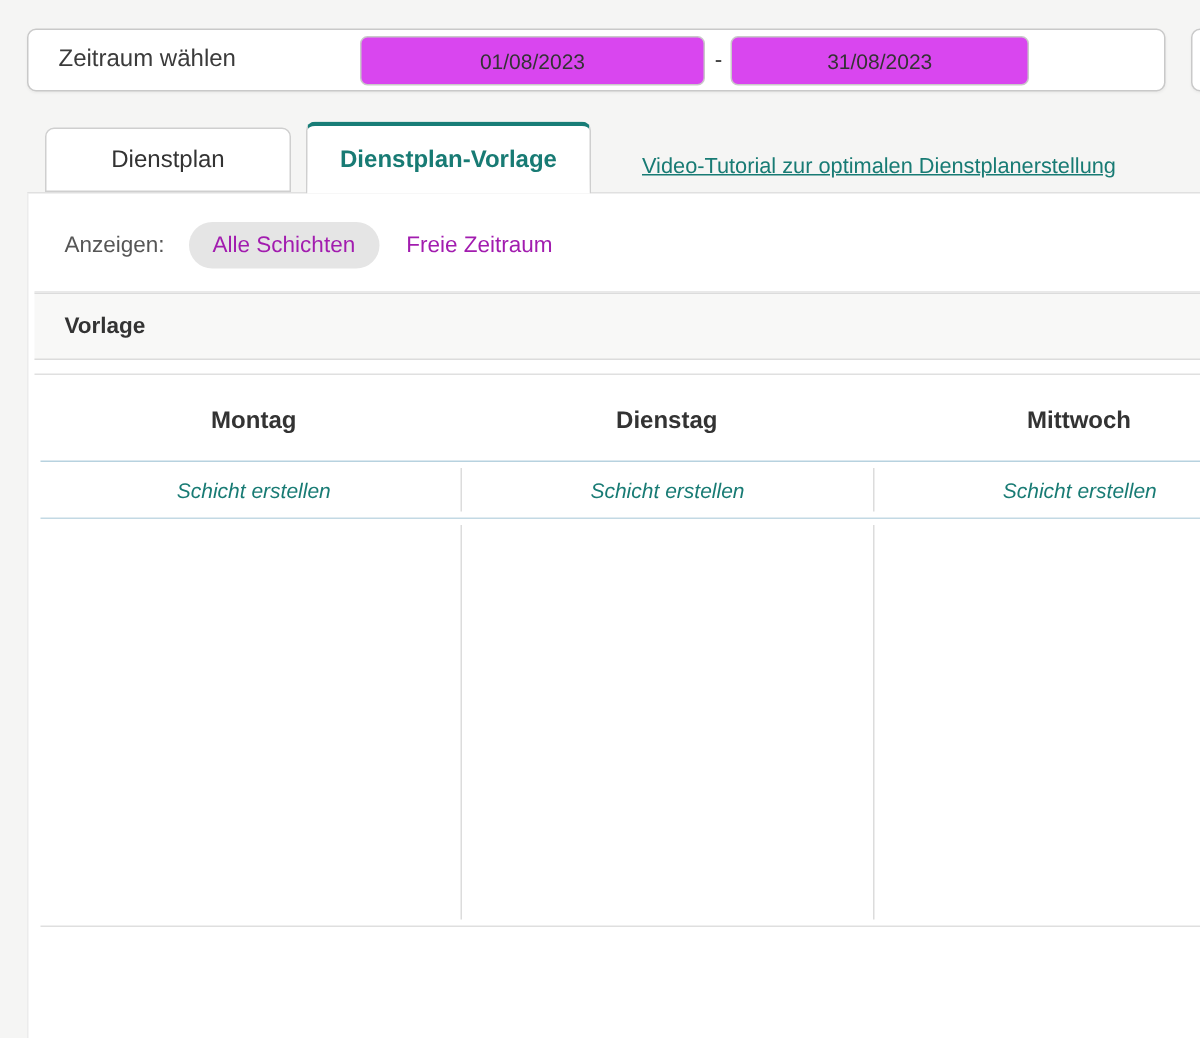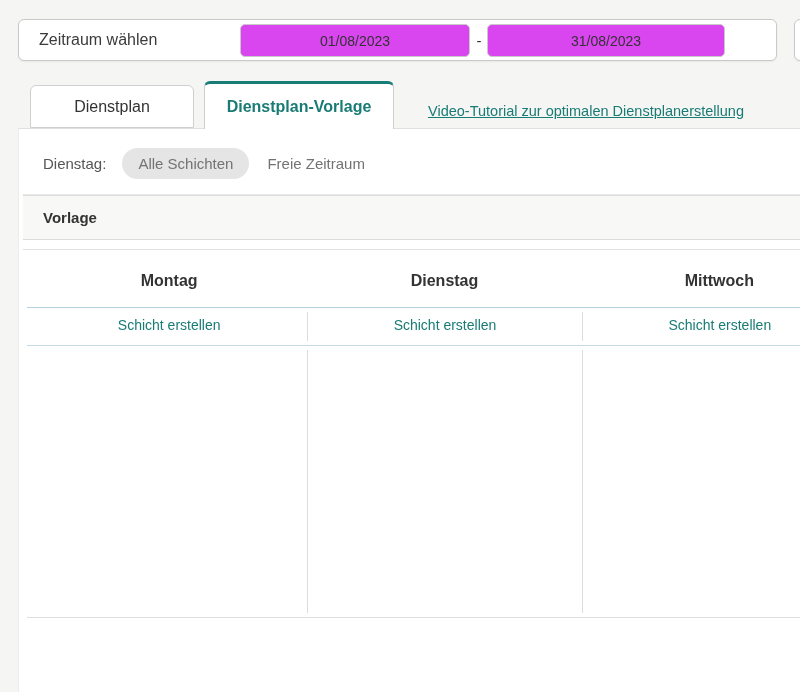--- a/index.html
+++ b/index.html
@@ -22,21 +22,21 @@
     position:absolute; left:16px; top:50%; transform:translateY(-50%);
     font-size:16px; color:#3b3b3b;
   }
   .date-input {
     position:absolute; top:4px; height:33px; width:230px;
     border:1px solid #c9c9c9; border-radius:5px; background:#d946ef;
     text-align:center; font-size:14px; color:#333;
     font-family:"Liberation Sans", sans-serif; outline:none;
   }
   .date-start { left:221px; }
-  .date-end   { left:468px; width:238px; }
+  .date-end   { left:468px; width:199px; }
   .date-sep {
     position:absolute; left:452px; top:50%; transform:translateY(-50%);
     width:16px; text-align:center; font-size:15px; color:#333;
   }
   .cutoff-box {
     position:absolute; left:790px; top:15px; width:24px; height:42px;
     background:#fff; border:1px solid #c9c9c9; border-radius:6px;
     box-shadow:0 1px 2px rgba(0,0,0,.05);
   }
 
@@ -67,21 +67,21 @@
     position:absolute; left:14px; top:124px; width:786px; height:568px;
     background:#fff; border-top:1px solid #e0e0e0; border-left:1px solid #ececec;
     z-index:3; overflow:hidden;
   }
   .filter-row {
     height:62px; border-bottom:1px solid #e9e9e9;
     display:flex; align-items:center; padding:0 16px;
   }
   .filter-label { font-size:15px; color:#565656; margin-right:12px; }
   .filter-pill {
-    font-size:15px; color:#737373; padding:7px 16px; border-radius:17px;
+    font-size:15px; color:#a21caf; padding:7px 16px; border-radius:17px;
     cursor:pointer;
   }
   .filter-pill--selected { background:#e5e5e5; }
   .filter-pill--plain { margin-left:2px; }
 
   .heading-row { height:62px; display:flex; align-items:center; padding:0 16px; }
   .heading-row h2 { font-size:17px; font-weight:700; color:#333; }
 
   .section-bar {
     height:45px; background:#f8f8f7;
@@ -101,21 +101,21 @@
   .day-header-row .col1,
   .day-header-row .col2,
   .day-header-row .col3 {
     display:flex; align-items:center; justify-content:center;
     font-size:16px; font-weight:700; color:#333;
   }
   .schicht-row {
     height:39px; border-top:1px solid #b7d2df; border-bottom:1px solid #c3d9e4;
   }
   .schicht-row .cell {
-    display:flex; align-items:flex-end; justify-content:center;
+    display:flex; align-items:center; justify-content:center;font-style:italic;
   }
   .schicht-row .cell + .cell { border-left:1px solid #dcdcdc; }
   .create-link {
     font-size:14px; font-weight:500; color:#187b74; cursor:pointer;
     text-decoration:none;
   }
   .tall-row { height:272px; border-bottom:1px solid #dfdfdf; }
   .tall-row .cell + .cell { border-left:1px solid #dcdcdc; }
 </style>
 </head>
@@ -133,21 +133,21 @@
   <span>Dienstplan</span>
 </div>
 <div class="tab tab--active">
   <span>Dienstplan-Vorlage</span>
 </div>
 <a class="tutorial-link">Video-Tutorial zur optimalen Dienstplanerstellung</a>
 
 <div class="panel">
 
   <div class="filter-row">
-    <span class="filter-label">Dienstag:</span>
+    <span class="filter-label">Anzeigen:</span>
     <span class="filter-pill filter-pill--selected">Alle Schichten</span>
     <span class="filter-pill filter-pill--plain">Freie Zeitraum</span>
   </div>
 
 
   <div class="section-bar">
     <span>Vorlage</span>
   </div>
 
   <div class="table-gap"></div>

